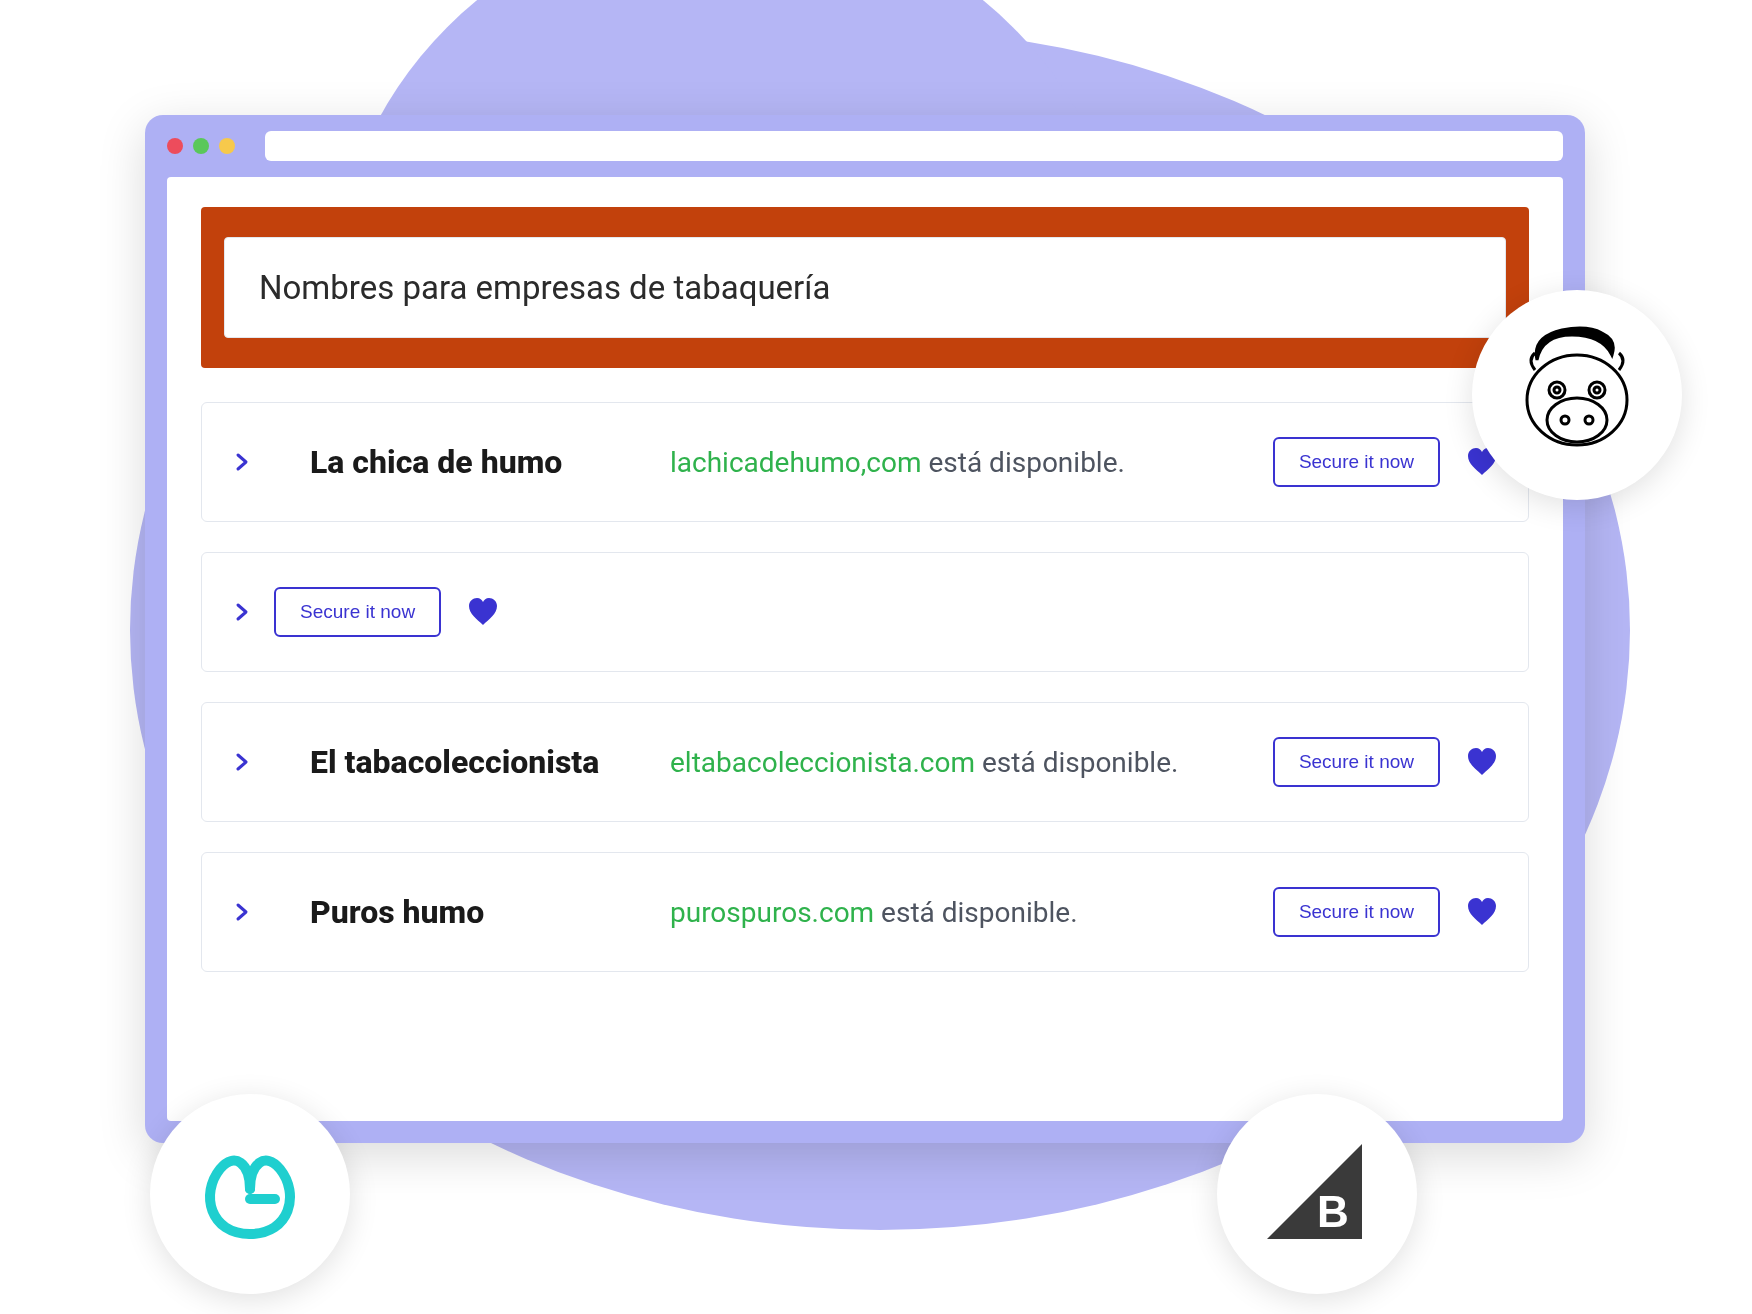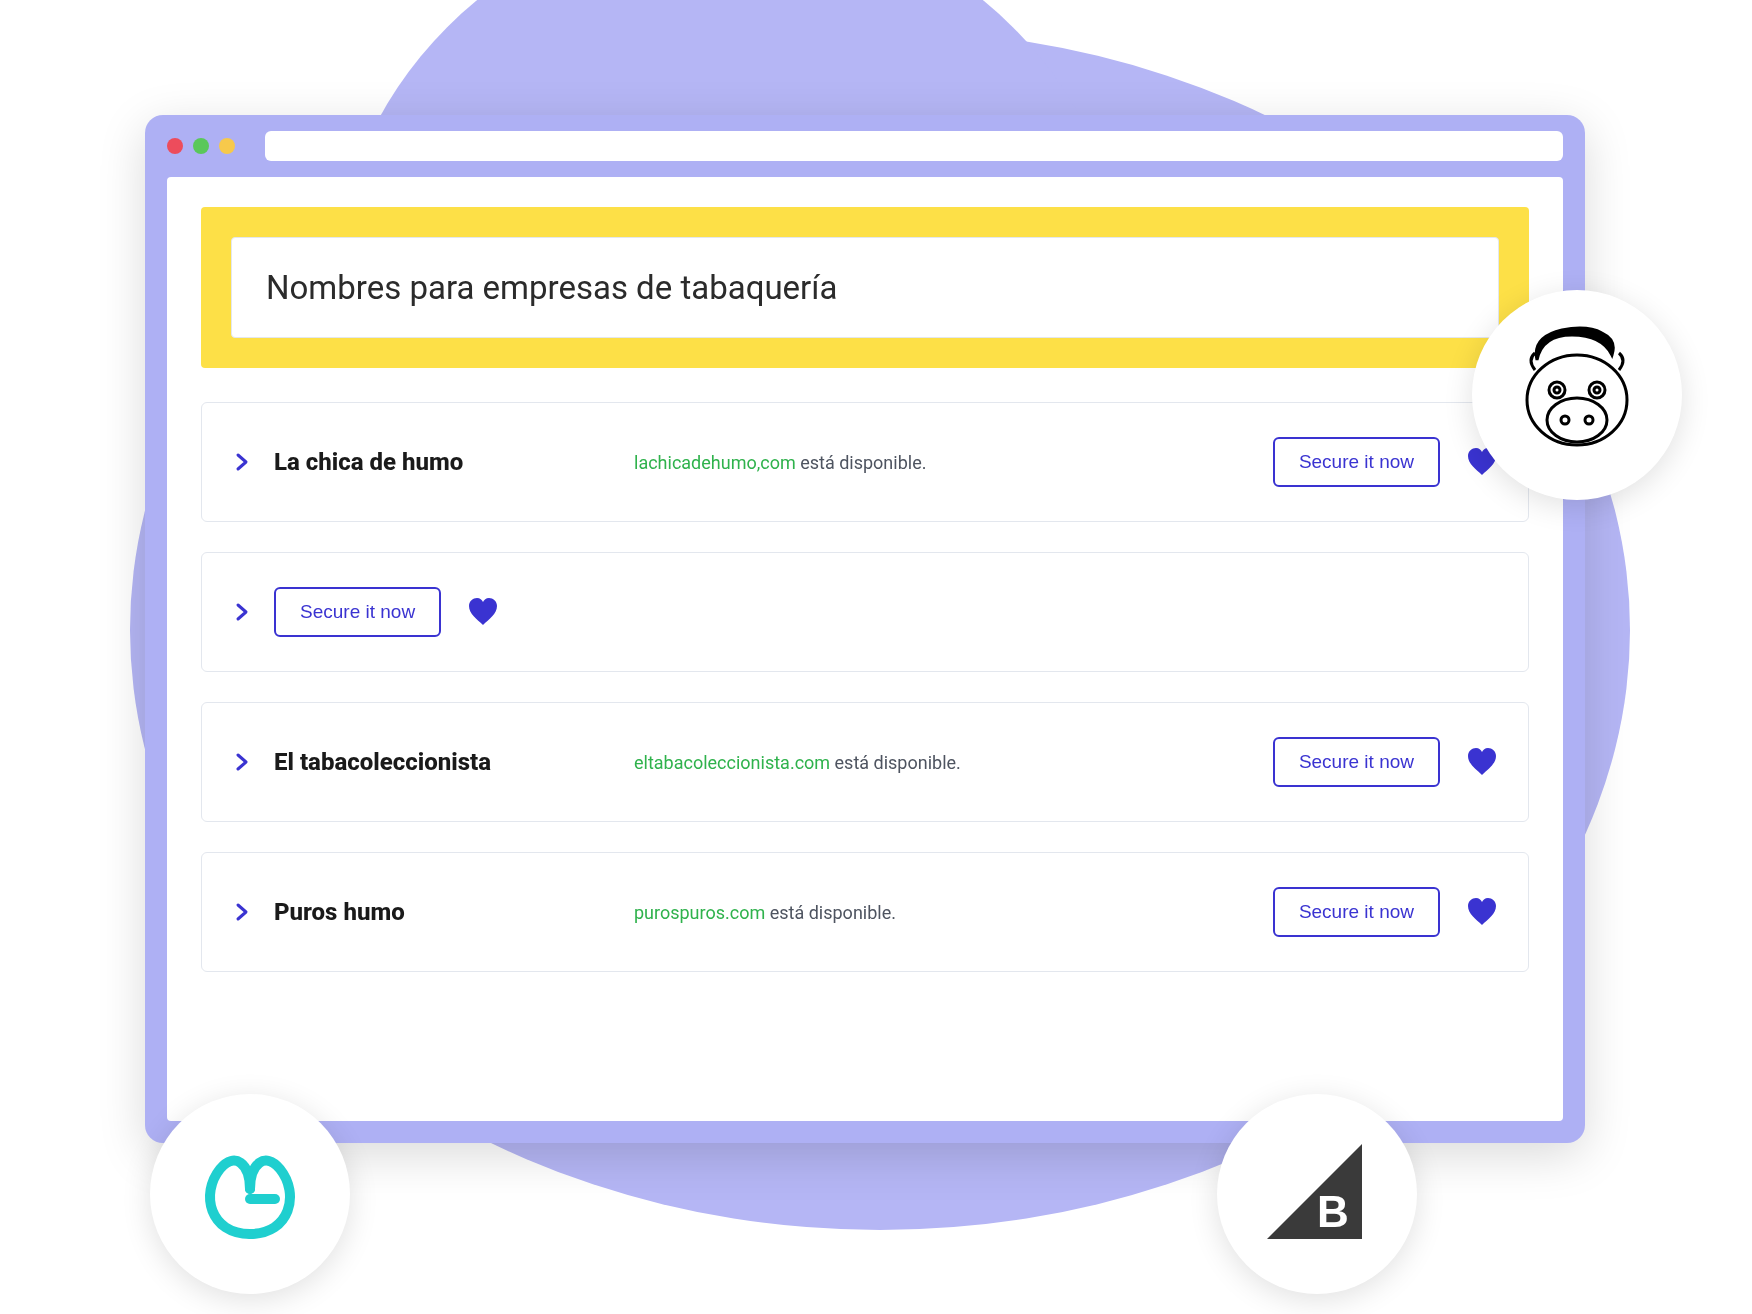--- a/index.html
+++ b/index.html
@@ -71,22 +71,22 @@
     top: 62px;
     left: 22px;
     right: 22px;
     bottom: 22px;
     background: #fff;
     border-radius: 4px;
     padding: 30px 34px;
   }
 
   .search-band {
-    background: #fde047;
-    padding: 30px 30px;
+    background: #c2410c;
+    padding: 30px 23px;
     border-radius: 4px;
     margin-bottom: 34px;
   }
   .search-field {
     background: #fff;
     border: 1px solid #e3e7ee;
     border-radius: 4px;
     padding: 30px 34px;
     font-size: 33px;
     color: #2b2b2b;
@@ -102,27 +102,28 @@
     margin-bottom: 30px;
   }
   .chev {
     width: 20px;
     height: 20px;
     flex: 0 0 auto;
     margin-right: 22px;
   }
   .chev svg { display: block; }
   .name {
-    font-size: 24px;
+    font-size: 32px;
     font-weight: 800;
     color: #1a1a1a;
     flex: 0 0 360px;
+    margin-left: 36px;
   }
   .avail {
-    font-size: 18px;
+    font-size: 28px;
     color: #4e5460;
     flex: 1;
   }
   .avail .domain { color: #2fb24c; }
   .secure-btn {
     border: 2px solid #3a33d1;
     color: #3a33d1;
     font-weight: 400;
     font-size: 19px;
     padding: 12px 24px;

